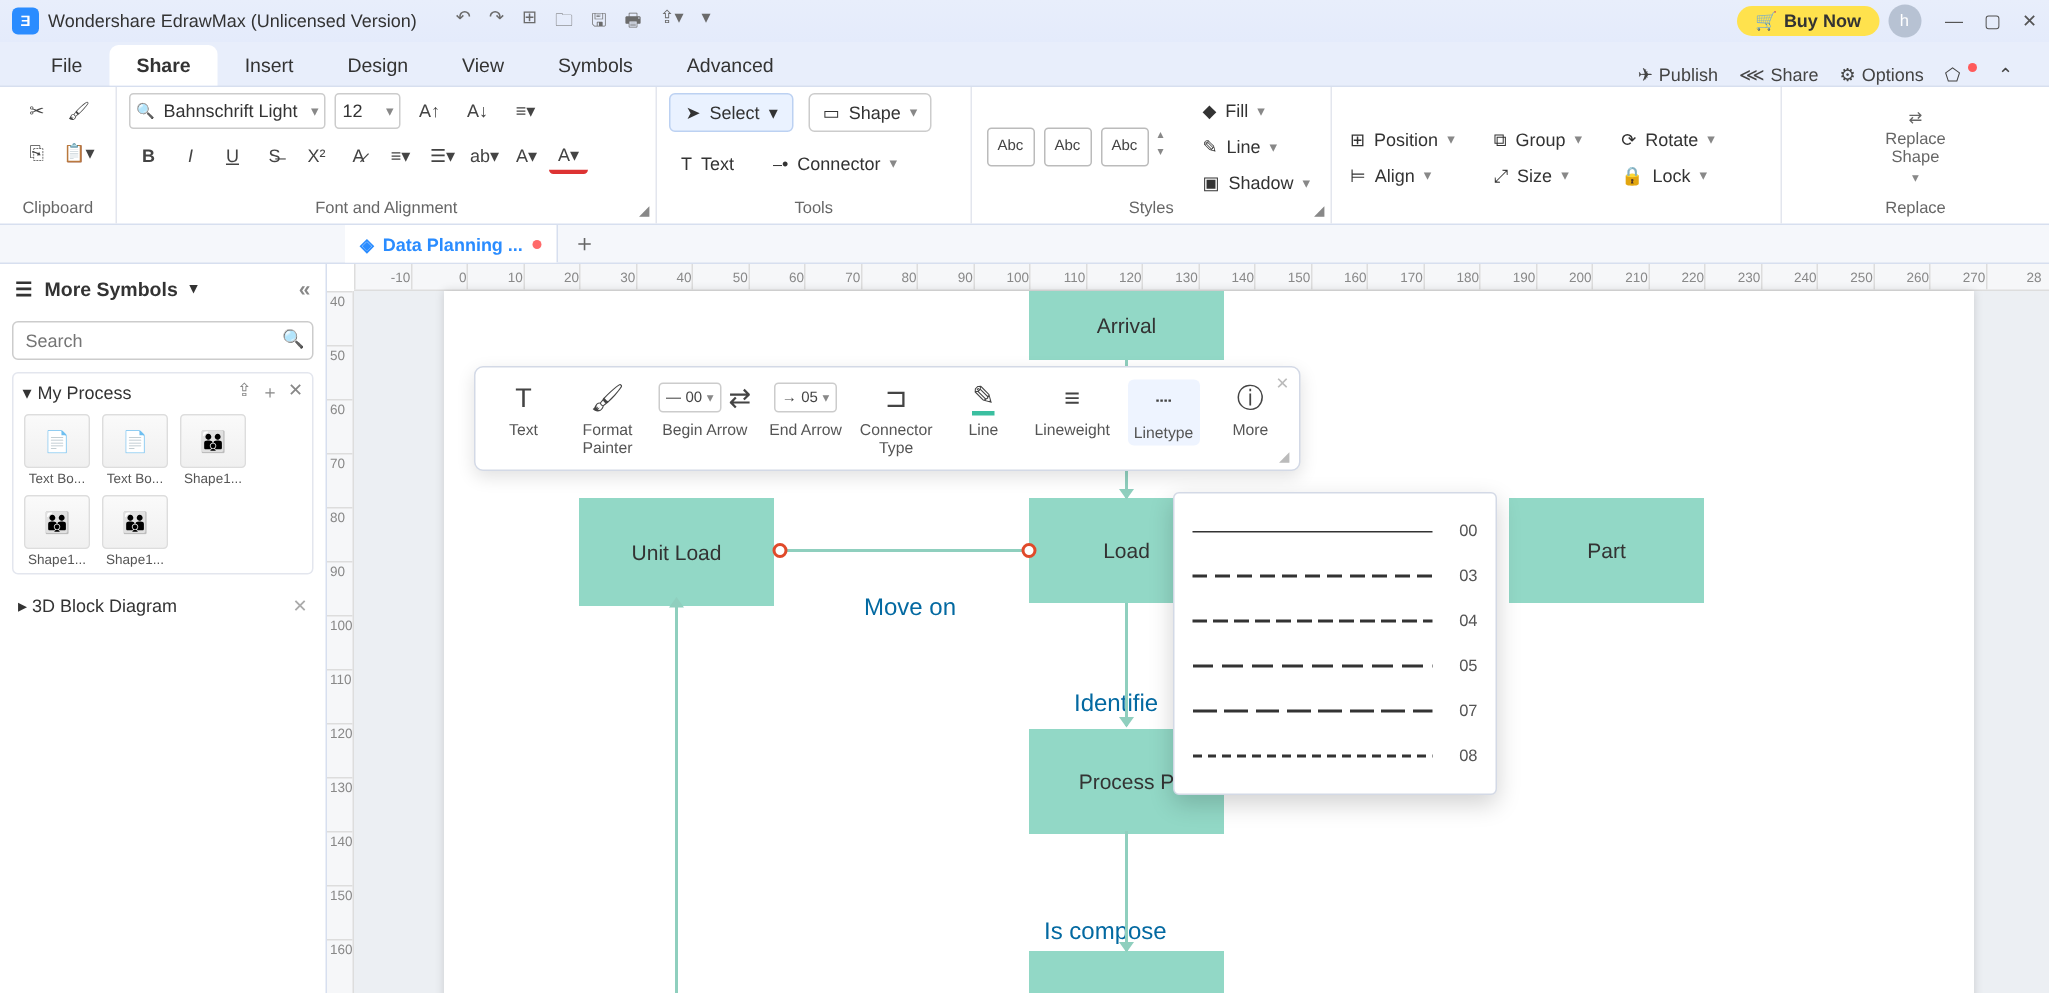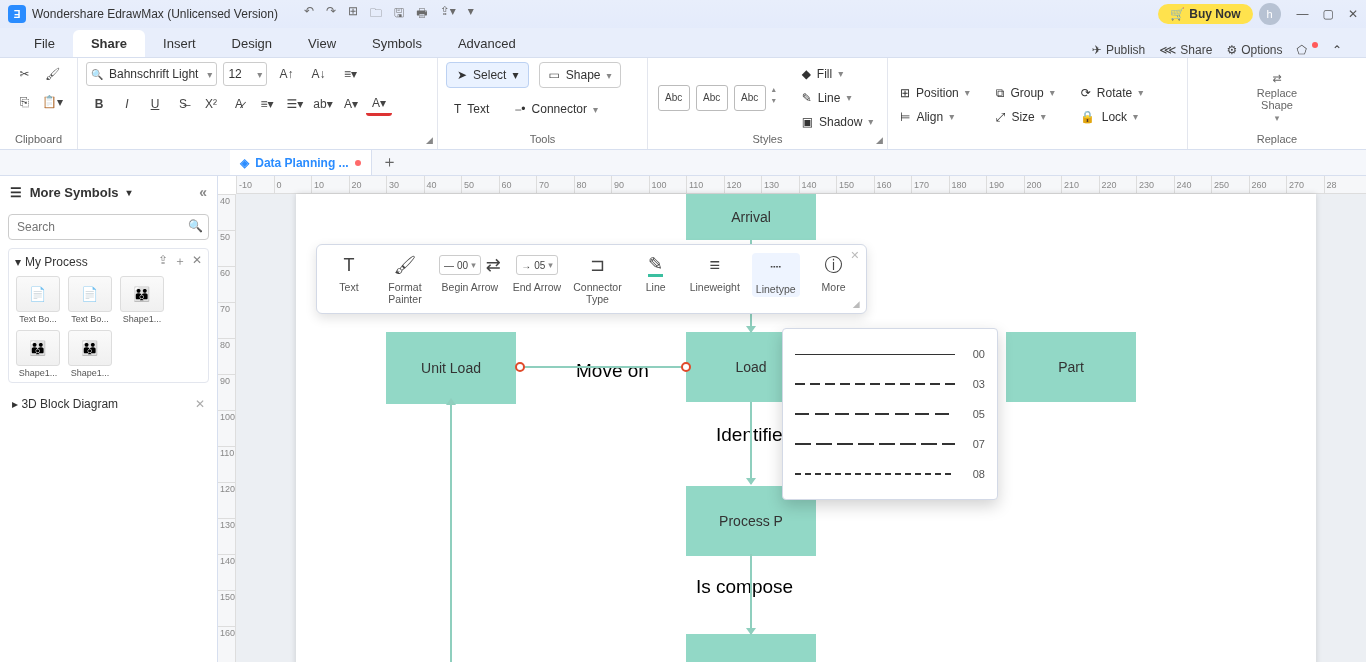--- a/index.html
+++ b/index.html
@@ -70,31 +70,31 @@
 .sb-section .hdr .tools { margin-left:auto; display:flex; gap:6px; color:#888;}
 .lib-grid { display:flex; flex-wrap:wrap; gap:6px; margin-top:6px;}
 .lib-item { width:46px; display:flex; flex-direction:column; align-items:center; gap:2px; font-size:9px; color:#555;}
 .lib-thumb { width:44px; height:36px; border:1px solid #ddd; border-radius:3px; background:linear-gradient(#fafafa,#f0f0f0); display:flex; align-items:center; justify-content:center; font-size:14px;}
 .sb-row { display:flex; align-items:center; padding:6px 4px; font-size:12px;}
 .sb-row .x{margin-left:auto; color:#aaa; cursor:pointer;}
 
 
 .canvas-wrap { flex:1; position:relative; background:#fff; overflow:hidden;}
 .ruler-h { position:absolute; left:18px; right:0; top:0; height:18px; background:#f6f7f9; border-bottom:1px solid #ddd; display:flex; font-size:9px; color:#888;}
-.ruler-h div{ width:37.5px; border-left:1px solid #ddd; padding-left:2px; line-height:18px;}
+.ruler-h div{ width:37.5px; border-left:1px solid #ddd; padding-left:2px; line-height:18px;text-align:right;}
 .ruler-v { position:absolute; left:0; top:18px; bottom:0; width:18px; background:#f6f7f9; border-right:1px solid #ddd; display:flex; flex-direction:column; font-size:9px; color:#888;}
 .ruler-v div{ height:37.5px; border-top:1px solid #ddd; padding:1px 2px;}
 .canvas { position:absolute; left:18px; top:18px; right:0; bottom:0; background:#eceff3;}
 .page { position:absolute; left:60px; top:0; width:1020px; height:640px; background:#fff; box-shadow:0 0 6px rgba(0,0,0,0.15);}
 
 
 .shape { position:absolute; background:#92d8c6; color:#333; display:flex; align-items:center; justify-content:center; font-size:14px;}
 .conn { position:absolute; background:#8fcfbe;}
 .dot-red { position:absolute; width:10px; height:10px; background:#fff; border:2px solid #e04a2a; border-radius:50%;}
-.txt { position:absolute; font-size:19px; color:#000000;}
+.txt { position:absolute; font-size:16px; color:#0369a1;margin-top:37px;}
 .arrowhead-d { position:absolute; width:0; height:0; border-left:5px solid transparent; border-right:5px solid transparent; border-top:7px solid #8fcfbe;}
 
 
 .float-tb { position:absolute; background:#fff; border:1px solid #d3d9e6; border-radius:6px; box-shadow:0 4px 12px rgba(0,0,0,0.12); display:flex; align-items:flex-start; padding:8px 10px; gap:12px; z-index:50;}
 .ft-item { display:flex; flex-direction:column; align-items:center; gap:4px; font-size:10.5px; color:#555; min-width:44px;}
 .ft-item .ico { height:24px; display:flex; align-items:center; justify-content:center; font-size:18px; color:#444;}
 .ft-mini-combo { border:1px solid #ccc; border-radius:3px; height:20px; padding:0 4px; font-size:10px; display:flex; align-items:center; gap:3px;}
 .ft-mini-combo .arr{font-size:9px; color:#888;}
 .float-tb .close { position:absolute; right:6px; top:4px; color:#bbb; font-size:11px; cursor:pointer;}
 .float-tb .corner { position:absolute; right:6px; bottom:4px; color:#bbb; font-size:9px; cursor:pointer;}
@@ -190,20 +190,21 @@
         <div class="rb-btn">S̶</div>
         <div class="rb-btn">X²</div>
         <div class="rb-btn">A̷</div>
         <div class="rb-btn">≡▾</div>
         <div class="rb-btn">☰▾</div>
         <div class="rb-btn">ab▾</div>
         <div class="rb-btn">A▾</div>
         <div class="rb-btn" style="border-bottom:3px solid #d33;">A▾</div>
       </div>
     </div>
+    <div class="label">Font and Alignment</div>
     <div class="corner">◢</div>
   </div>
 
   <div class="ribbon-group" style="width:210px">
     <div class="controls" style="flex-direction:column; align-items:flex-start; gap:8px;">
       <div class="hrow" style="gap:10px;">
         <div class="select-btn">➤ <span>Select</span> <span class="arr">▾</span></div>
         <div class="combo">▭ <span>Shape</span> <span class="arr">▾</span></div>
       </div>
       <div class="hrow" style="gap:10px;">
@@ -471,20 +472,24 @@
       <div class="linetype-dd" style="left:546px; top:134px;" id="linetype-dd">
           <div class="lt-row">
             <div class="lt-preview"></div>
             <div class="lt-label">00</div>
           </div>
           <div class="lt-row">
             <div class="lt-preview" style="border-top: none; height: 2px; background: repeating-linear-gradient(90deg, rgb(51, 51, 51) 0px, rgb(51, 51, 51) 10px, transparent 10px, transparent 15px);"></div>
             <div class="lt-label">03</div>
           </div>
           <div class="lt-row">
+            <div class="lt-preview" style="border-top: none; height: 2px; background: repeating-linear-gradient(90deg, rgb(51, 51, 51) 0px, rgb(51, 51, 51) 10px, transparent 10px, transparent 14px);"></div>
+            <div class="lt-label">04</div>
+          </div>
+          <div class="lt-row">
             <div class="lt-preview" style="border-top: none; height: 2px; background: repeating-linear-gradient(90deg, rgb(51, 51, 51) 0px, rgb(51, 51, 51) 14px, transparent 14px, transparent 20px);"></div>
             <div class="lt-label">05</div>
           </div>
           <div class="lt-row">
             <div class="lt-preview" style="border-top: none; height: 2px; background: repeating-linear-gradient(90deg, rgb(51, 51, 51) 0px, rgb(51, 51, 51) 16px, transparent 16px, transparent 21px);"></div>
             <div class="lt-label">07</div>
           </div>
           <div class="lt-row">
             <div class="lt-preview" style="border-top: none; height: 2px; background: repeating-linear-gradient(90deg, rgb(51, 51, 51) 0px, rgb(51, 51, 51) 6px, transparent 6px, transparent 10px);"></div>
             <div class="lt-label">08</div>

